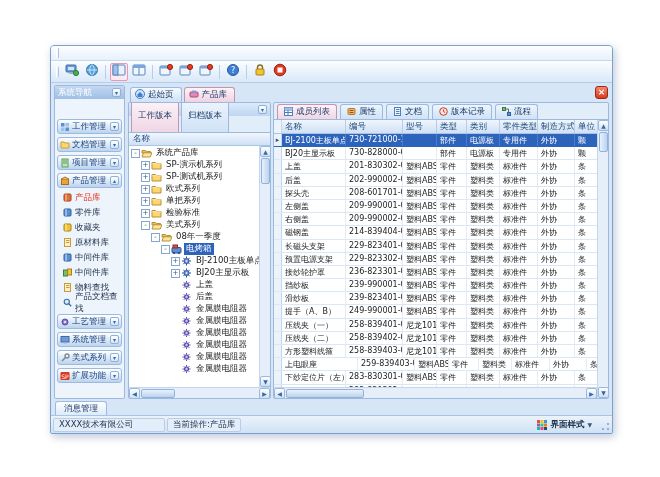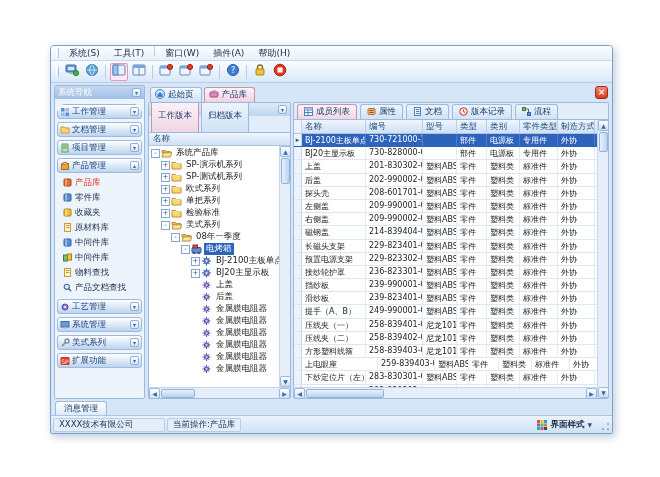--- a/index.html
+++ b/index.html
@@ -17,28 +17,28 @@
   
   .toolbar{height:22px;display:flex;align-items:center;background:linear-gradient(#fbfdff,#dcea fa);
     background:linear-gradient(#fbfdff,#d9e8f9);border-bottom:1px solid #b6cce8;padding-left:2px;flex:none;}
   .tbtn{width:18px;height:18px;margin:0 1px;display:flex;align-items:center;justify-content:center;border:1px solid transparent;border-radius:2px;}
   .tbtn svg{width:14px;height:14px;}
   .tbtn.hl{background:#fde9f1;border-color:#e39ab8;}
   .tsep{width:1px;height:14px;background:#b9cde8;margin:0 3px;}
   
   .main{flex:1;display:flex;padding:2px 3px 1px 3px;min-height:0;}
   
-  .sidebar{width:91px;flex:none;display:flex;flex-direction:column;background:#eef4fc;
+  .sidebar{width:71px;flex:none;display:flex;flex-direction:column;background:#eef4fc;
     border:1px solid #9db9dd;border-radius:2px;margin-right:3px;overflow:hidden;}
   .sb-head{height:13px;background:linear-gradient(#c3d8f1,#9fbfe6);color:#fff;font-size:8.5px;
     display:flex;align-items:center;padding:0 3px;flex:none;}
   .sb-head .sp{flex:1;}
   .hbtn{width:9px;height:9px;background:linear-gradient(#fff,#d4e4f6);border:1px solid #8fb0d9;
     border-radius:2px;font-size:6px;line-height:7px;text-align:center;color:#3868a8;}
-  .sb-body{flex:1;padding:5px 2px;overflow:hidden;border-radius:22px;}
+  .sb-body{flex:1;padding:20px 2px;overflow:hidden;}
   .sb-group{margin-bottom:3px;}
   .sb-gh{height:15px;display:flex;align-items:center;background:linear-gradient(#ffffff,#bcd4ef);
     border:1px solid #9db9dd;border-radius:3px;padding:0 2px;font-size:8.5px;color:#17427e;}
   .sb-gh .lbl{flex:1;overflow:hidden;white-space:nowrap;}
   .sb-gh .gi{width:10px;height:10px;margin-right:2px;flex:none;}
   .sb-gh .gi svg{width:10px;height:10px;}
   .sb-items{padding:2px 0 1px 4px;}
   .sb-item{height:15px;display:flex;align-items:center;font-size:8.5px;color:#23344e;cursor:default;}
   .sb-item .ii{width:9px;height:9px;margin:0 3px 0 2px;flex:none;}
   .sb-item .ii svg{width:9px;height:9px;}
@@ -126,28 +126,20 @@
     radial-gradient(circle at 8px 10px,#8fb0d9 1px,transparent 1.5px),
     radial-gradient(circle at 8px 5px,#8fb0d9 1px,transparent 1.5px),
     radial-gradient(circle at 3px 10px,#8fb0d9 1px,transparent 1.5px);}
 </style>
 </head>
 <body>
 
 <div class="window">
   <div class="menubar">
     <span class="grip"></span>
-    <span id="menu-items" style="display: inline-flex;">
-        <span class="menu-item">系统(S)</span>
-        <span class="menu-item">工具(T)</span>
-        <span class="msep"></span>
-        <span class="menu-item">窗口(W)</span>
-        <span class="menu-item">插件(A)</span>
-        <span class="menu-item">帮助(H)</span>
-      </span>
   </div>
   <div class="toolbar">
     <span class="grip"></span>
     <span id="toolbar-items" style="display:flex;align-items:center;">
         <span class="tbtn">
           <span><svg viewBox="0 0 14 14">
               <rect x="1" y="2" width="10" height="7" rx="1" fill="#6f99d6" stroke="#3c6ea5"></rect>
               <rect x="3" y="4" width="6" height="3" fill="#d5e7fa"></rect>
               <rect x="4" y="9" width="4" height="2" fill="#8fb0d9"></rect>
               <circle cx="11" cy="10" r="2.6" fill="#49b14f" stroke="#2d7c33"></circle>

